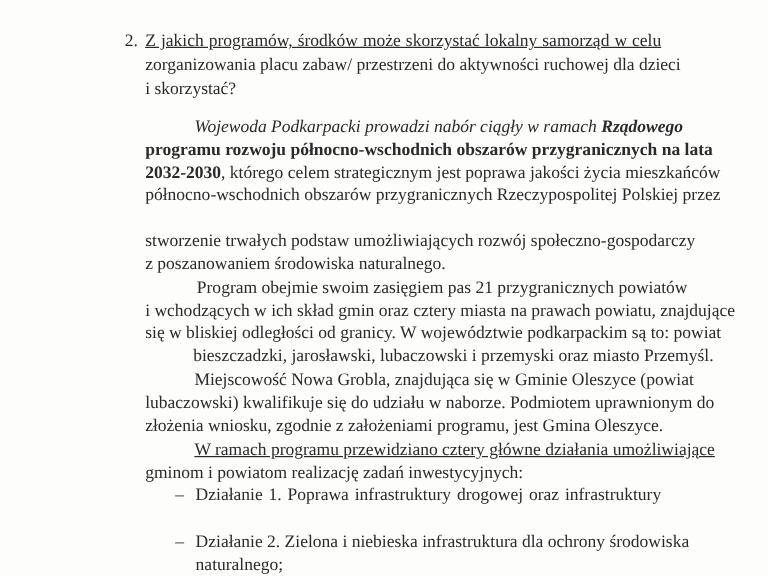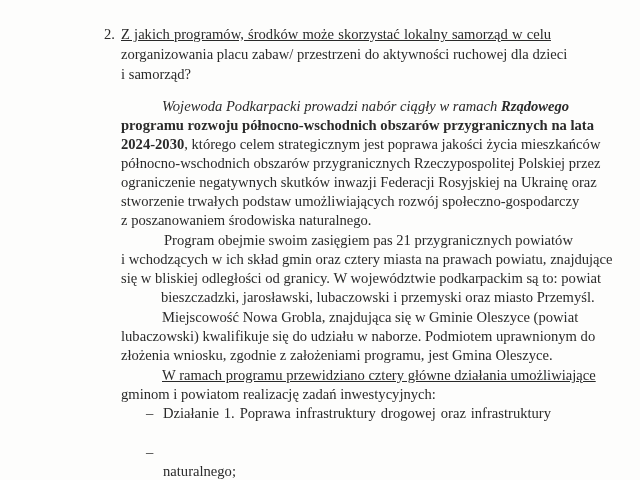--- a/index.html
+++ b/index.html
@@ -21,45 +21,45 @@
   b { font-weight: bold; }
 </style>
 </head>
 <body>
 
 <div class="page">
 
   <span class="line" style="left:104px; top:26px;">2.</span>
   <span class="line just" style="left:121px; top:26px; width:430px;text-decoration:underline;">Z jakich programów, środków może skorzystać lokalny samorząd w celu</span>
   <span class="line just" style="left:121px; top:46px; width:430px;">zorganizowania placu zabaw/ przestrzeni do aktywności ruchowej dla dzieci</span>
-  <span class="line" style="left:121px; top:66px;">i samorząd?</span>
+  <span class="line" style="left:121px; top:66px;">i skorzystać?</span>
 
   <div class="line just" style="left:162px; top:98px; width:389px;font-style:italic;">
     <span>Wojewoda Podkarpacki prowadzi nabór ciągły w ramach</span> <b>Rządowego</b>
   </div>
   <b class="line just" style="left:121px; top:117px; width:430px;">programu rozwoju północno-wschodnich obszarów przygranicznych na lata</b>
   <div class="line" style="left:121px; top:136px;">
-    <b>2024-2030</b><span>, którego celem strategicznym jest poprawa jakości życia mieszkańców</span>
+    <b>2032-2030</b><span>, którego celem strategicznym jest poprawa jakości życia mieszkańców</span>
   </div>
   <span class="line just" style="left:121px; top:155px; width:430px;">północno-wschodnich obszarów przygranicznych Rzeczypospolitej Polskiej przez</span>
-  <span class="line just" style="left:121px; top:174px; width:430px;">ograniczenie negatywnych skutków inwazji Federacji Rosyjskiej na Ukrainę oraz</span>
   <span class="line just" style="left:121px; top:193px; width:430px;">stworzenie trwałych podstaw umożliwiających rozwój społeczno-gospodarczy</span>
   <span class="line" style="left:121px; top:212px;">z poszanowaniem środowiska naturalnego.</span>
 
   <span class="line just" style="left:164px; top:232px; width:389px;">Program obejmie swoim zasięgiem pas 21 przygranicznych powiatów</span>
   <span class="line just" style="left:121px; top:251px; width:430px;">i wchodzących w ich skład gmin oraz cztery miasta na prawach powiatu, znajdujące</span>
   <span class="line just" style="left:121px; top:270px; width:430px;">się w bliskiej odległości od granicy. W województwie podkarpackim są to: powiat</span>
   <span class="line" style="left:121px; top:289px;margin-left:40px;">bieszczadzki, jarosławski, lubaczowski i przemyski oraz miasto Przemyśl.</span>
 
   <span class="line just" style="left:162px; top:309px; width:389px;">Miejscowość Nowa Grobla, znajdująca się w Gminie Oleszyce (powiat</span>
   <span class="line just" style="left:121px; top:328px; width:430px;">lubaczowski) kwalifikuje się do udziału w naborze. Podmiotem uprawnionym do</span>
   <span class="line" style="left:121px; top:347px;">złożenia wniosku, zgodnie z założeniami programu, jest Gmina Oleszyce.</span>
 
   <span class="line just" style="left:162px; top:367px; width:389px;text-decoration:underline;">W ramach programu przewidziano cztery główne działania umożliwiające</span>
   <span class="line" style="left:121px; top:386px;text-align:right;">gminom i powiatom realizację zadań inwestycyjnych:</span>
 
   <span class="line" style="left:146px; top:405px;">–</span>
   <span class="line just" style="left:163px; top:405px; width:388px;">Działanie 1. Poprawa infrastruktury drogowej oraz infrastruktury</span>
 
   <span class="line" style="left:146px; top:444px;">–</span>
+  <span class="line just" style="left:163px; top:444px; width:388px;">Działanie 2. Zielona i niebieska infrastruktura dla ochrony środowiska</span>
   <span class="line" style="left:163px; top:463px;">naturalnego;</span>
 
 </div>
 
 </body></html>

